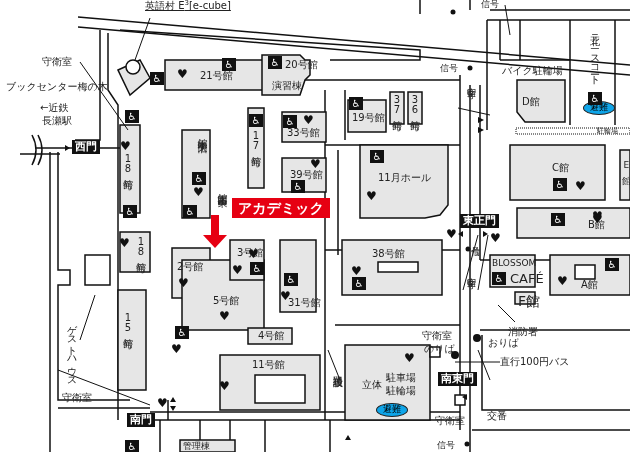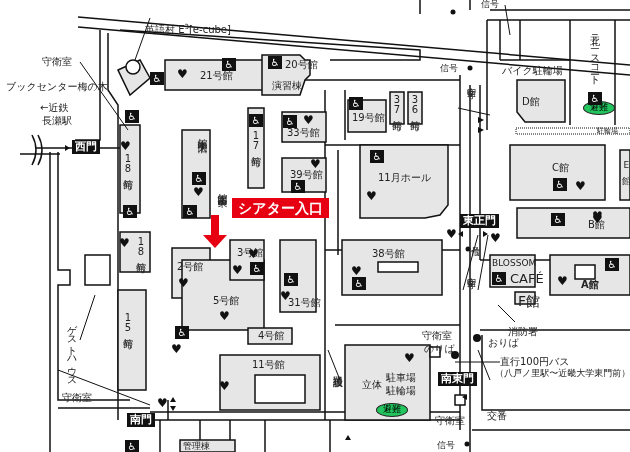--- a/index.html
+++ b/index.html
@@ -1,21 +1,21 @@
 <!DOCTYPE html>
 <html><head>
 <meta charset="utf-8">
 <style>
   html,body{margin:0;padding:0;background:#fff;}
   #map{position:relative;width:630px;height:452px;overflow:hidden;background:#fff;font-family:"DejaVu Sans",sans-serif;}
   svg{position:absolute;left:0;top:0;}
   .lbl{position:absolute;font-size:10px;color:#222;line-height:1;white-space:nowrap;}
   .vlbl{position:absolute;font-size:10px;color:#222;line-height:1.05;writing-mode:vertical-rl;text-orientation:upright;letter-spacing:-1px;}
   .gate{position:absolute;background:#111;color:#fff;font-size:11px;font-weight:bold;padding:1px 3px;line-height:1.1;}
-  .hinan{position:absolute;border:1px solid #222;border-radius:50%;background:#22c55e;font-size:9px;padding:1px 6px;line-height:1.1;}
+  .hinan{position:absolute;border:1px solid #222;border-radius:50%;background:#0ea5e9;font-size:9px;padding:1px 6px;line-height:1.1;}
   .callout{position:absolute;background:#e60012;color:#fff;font-weight:bold;font-size:14px;line-height:1.15;padding:2px 6px;text-align:left;}
   .wc{position:absolute;width:14px;height:13px;background:#111;color:#fff;font-size:10px;line-height:13px;text-align:center;}
   .aed{position:absolute;font-size:12px;color:#111;line-height:1;}
 </style>
 </head>
 <body>
 
 <div id="map">
   <svg width="630" height="452" viewBox="0 0 630 452">
 
@@ -173,29 +173,29 @@
       <polygon points="170,406 173,411 176,406"></polygon>
       <polygon points="345,440 348,435 351,440"></polygon>
       <polygon points="70,148 65,145 65,151"></polygon>
     </g>
 
     <rect x="211" y="215" width="8" height="22" fill="#e60012"></rect>
     <polygon points="203,235 227,235 215,248" fill="#e60012"></polygon>
   </svg>
 
   <div class="callout" style="left:232px;top:198px;">
-    <div>シアター入口</div>
+    <div>アカデミック</div>
   </div>
 
   <div class="gate" style="left:72px;top:140px;">西門</div>
   <div class="gate" style="left:460px;top:214px;">東正門</div>
   <div class="gate" style="left:127px;top:413px;">南門</div>
   <div class="gate" style="left:438px;top:372px;">南東門</div>
 
-  <div class="lbl" style="left:145px;top:24px;">
+  <div class="lbl" style="left:145px;top:0;text-decoration:underline;">
     <span>英語村 E</span><sup style="font-size:7px">3</sup><span>[e-cube]</span>
   </div>
   <div class="lbl" style="left:42px;top:57px;">守衛室</div>
   <div class="lbl" style="left:6px;top:82px;">ブックセンター梅の木</div>
   <div class="lbl" style="left:40px;top:103px;">←近鉄</div>
   <div class="lbl" style="left:42px;top:116px;">長瀬駅</div>
   <div class="lbl" style="left:481px;top:0px;font-size:9px;">信号</div>
   <div class="lbl" style="left:440px;top:64px;font-size:9px;">信号</div>
   <div class="vlbl" style="left:466px;top:82px;font-size:9px;">守衛室</div>
   <div class="lbl" style="left:502px;top:66px;">バイク駐輪場</div>
@@ -221,21 +221,21 @@
   <div class="lbl" style="left:237px;top:248px;text-align:right;">3号館</div>
   <div class="lbl" style="left:213px;top:296px;">5号館</div>
   <div class="lbl" style="left:372px;top:249px;">38号館</div>
   <div class="lbl" style="left:288px;top:298px;">31号館</div>
   <div class="vlbl" style="left:122px;top:312px;">15号館</div>
   <div class="lbl" style="left:258px;top:331px;">4号館</div>
   <div class="lbl" style="left:252px;top:360px;">11号館</div>
   <div class="lbl" style="left:522px;top:97px;">D館</div>
   <div class="lbl" style="left:552px;top:163px;">C館</div>
   <div class="lbl" style="left:580px;top:220px;margin-left:8px;">B館</div>
-  <div class="lbl" style="left:581px;top:280px;font-weight:bold;">A館</div>
+  <div class="lbl" style="left:581px;top:280px;">A館</div>
   <div class="lbl" style="left:518px;top:294px;font-size:14px;">F館</div>
   <div class="lbl" style="left:492px;top:259px;font-size:9px;">BLOSSOM</div>
   <div class="lbl" style="left:510px;top:272px;font-size:13px;">CAFÉ</div>
   <div class="vlbl" style="left:621px;top:160px;font-size:9px;">E館</div>
   <div class="lbl" style="left:362px;top:380px;">立体</div>
   <div class="lbl" style="left:386px;top:373px;">駐車場</div>
   <div class="lbl" style="left:386px;top:386px;">駐輪場</div>
   <div class="hinan" style="left:376px;top:403px;">避難</div>
   <div class="lbl" style="left:183px;top:442px;font-size:9px;">管理棟</div>
   <div class="vlbl" style="left:66px;top:318px;">ゲストハウス</div>
@@ -243,21 +243,20 @@
   <div class="lbl" style="left:62px;top:393px;">守衛室</div>
   <div class="vlbl" style="left:470px;top:240px;font-size:9px;">信号</div>
   <div class="vlbl" style="left:466px;top:272px;font-size:9px;">守衛室</div>
   <div class="lbl" style="left:422px;top:331px;">守衛室</div>
   <div class="lbl" style="left:424px;top:344px;">のりば</div>
   <div class="lbl" style="left:435px;top:416px;">守衛室</div>
   <div class="lbl" style="left:437px;top:441px;font-size:9px;">信号</div>
   <div class="lbl" style="left:508px;top:327px;">消防署</div>
   <div class="lbl" style="left:488px;top:338px;">おりば</div>
   <div class="lbl" style="left:500px;top:357px;">直行100円バス</div>
-  <div class="lbl" style="left:495px;top:369px;font-size:9px;">（八戸ノ里駅〜近畿大学東門前）</div>
   <div class="lbl" style="left:487px;top:411px;">交番</div>
   <div class="vlbl" style="left:332px;top:370px;">仮設通路</div>
 
   <div class="wc" style="left:150px;top:72px;">♿</div>
   <div class="wc" style="left:222px;top:58px;">♿</div>
   <div class="wc" style="left:268px;top:56px;">♿</div>
   <div class="wc" style="left:283px;top:115px;">♿</div>
   <div class="wc" style="left:349px;top:97px;">♿</div>
   <div class="wc" style="left:249px;top:114px;">♿</div>
   <div class="wc" style="left:125px;top:110px;">♿</div>

